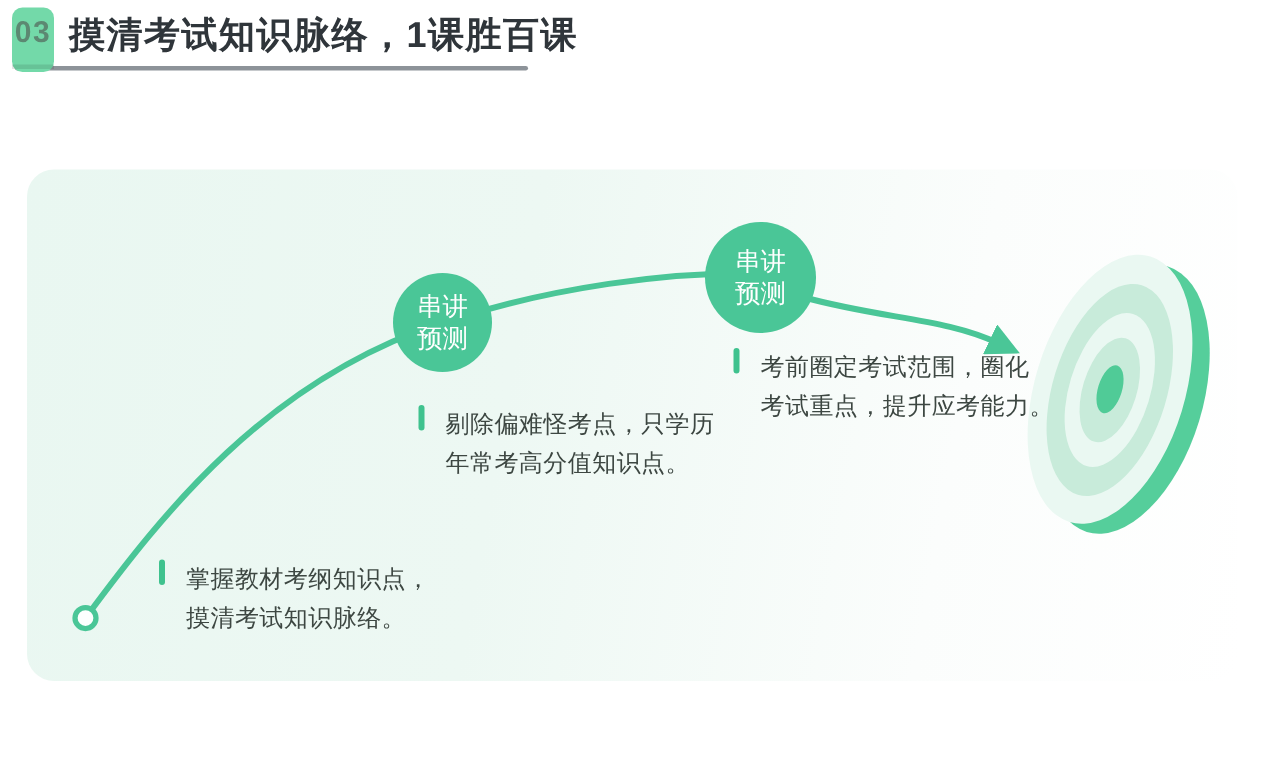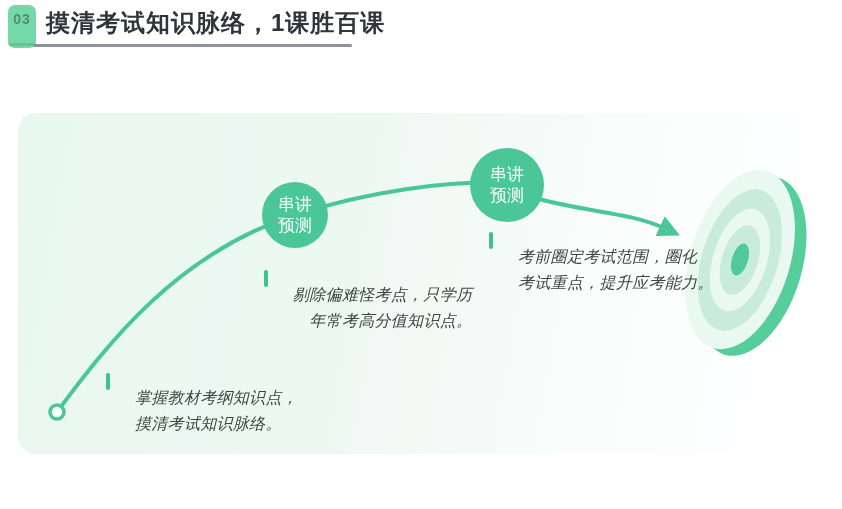--- a/index.html
+++ b/index.html
@@ -6,21 +6,21 @@
   body{
     width:842px;height:509px;position:relative;overflow:hidden;
     background:#ffffff;
     font-family:"Liberation Sans","DejaVu Sans",sans-serif;
   }
   
   .header{position:absolute;left:0;top:0;width:842px;height:70px;}
   .badge{
     position:absolute;left:8px;top:5px;width:28px;height:43px;
     background:#73D9A9;border-radius:7px;z-index:2;
-    color:#5C8872;font-weight:bold;font-size:14px;text-align:center;
+    color:#5C8872;font-weight:bold;font-size:20px;text-align:center;
     padding-top:6px;box-sizing:border-box;letter-spacing:1px;
   }
   .badge::after{
     content:"";position:absolute;left:0;right:0;top:38px;height:3px;
     background:rgba(0,0,0,0.10);
   }
   .title-underline{
     position:absolute;left:10px;top:44px;width:342px;height:3px;
     background:#8D9399;z-index:1;border-radius:2px;
   }
@@ -47,25 +47,25 @@
   .step-circle.c3{left:452px;top:35px;width:74px;height:74px;}
   
   .desc{
     position:absolute;display:flex;align-items:flex-start;z-index:3;
   }
   .desc .bar{
     display:block;width:4px;height:17px;border-radius:2px;
     background:#3FC28E;margin-top:4px;margin-right:9px;flex:0 0 4px;
   }
   .desc p{
-    margin:16px;font-size:16px;line-height:26px;color:#3D4742;
-    white-space:pre-line;letter-spacing:0.3px;font-style:italic;
+    margin:5px;font-size:16px;line-height:26px;color:#3D4742;
+    white-space:pre-line;letter-spacing:0.3px;
   }
   .desc.d1{left:88px;top:256px;}
-  .desc.d2{left:246px;top:153px;text-align:right;}
+  .desc.d2{left:261px;top:153px;}
   .desc.d3{left:471px;top:115px;}
   
   .disc{
     position:absolute;left:672px;top:54px;width:100px;height:185px;
     transform:rotate(17deg);z-index:2;
   }
   .disc-side{
     position:absolute;left:0;top:0;width:100%;height:100%;
     border-radius:50%;background:#55CE9B;transform:translate(13px,3px);
   }

